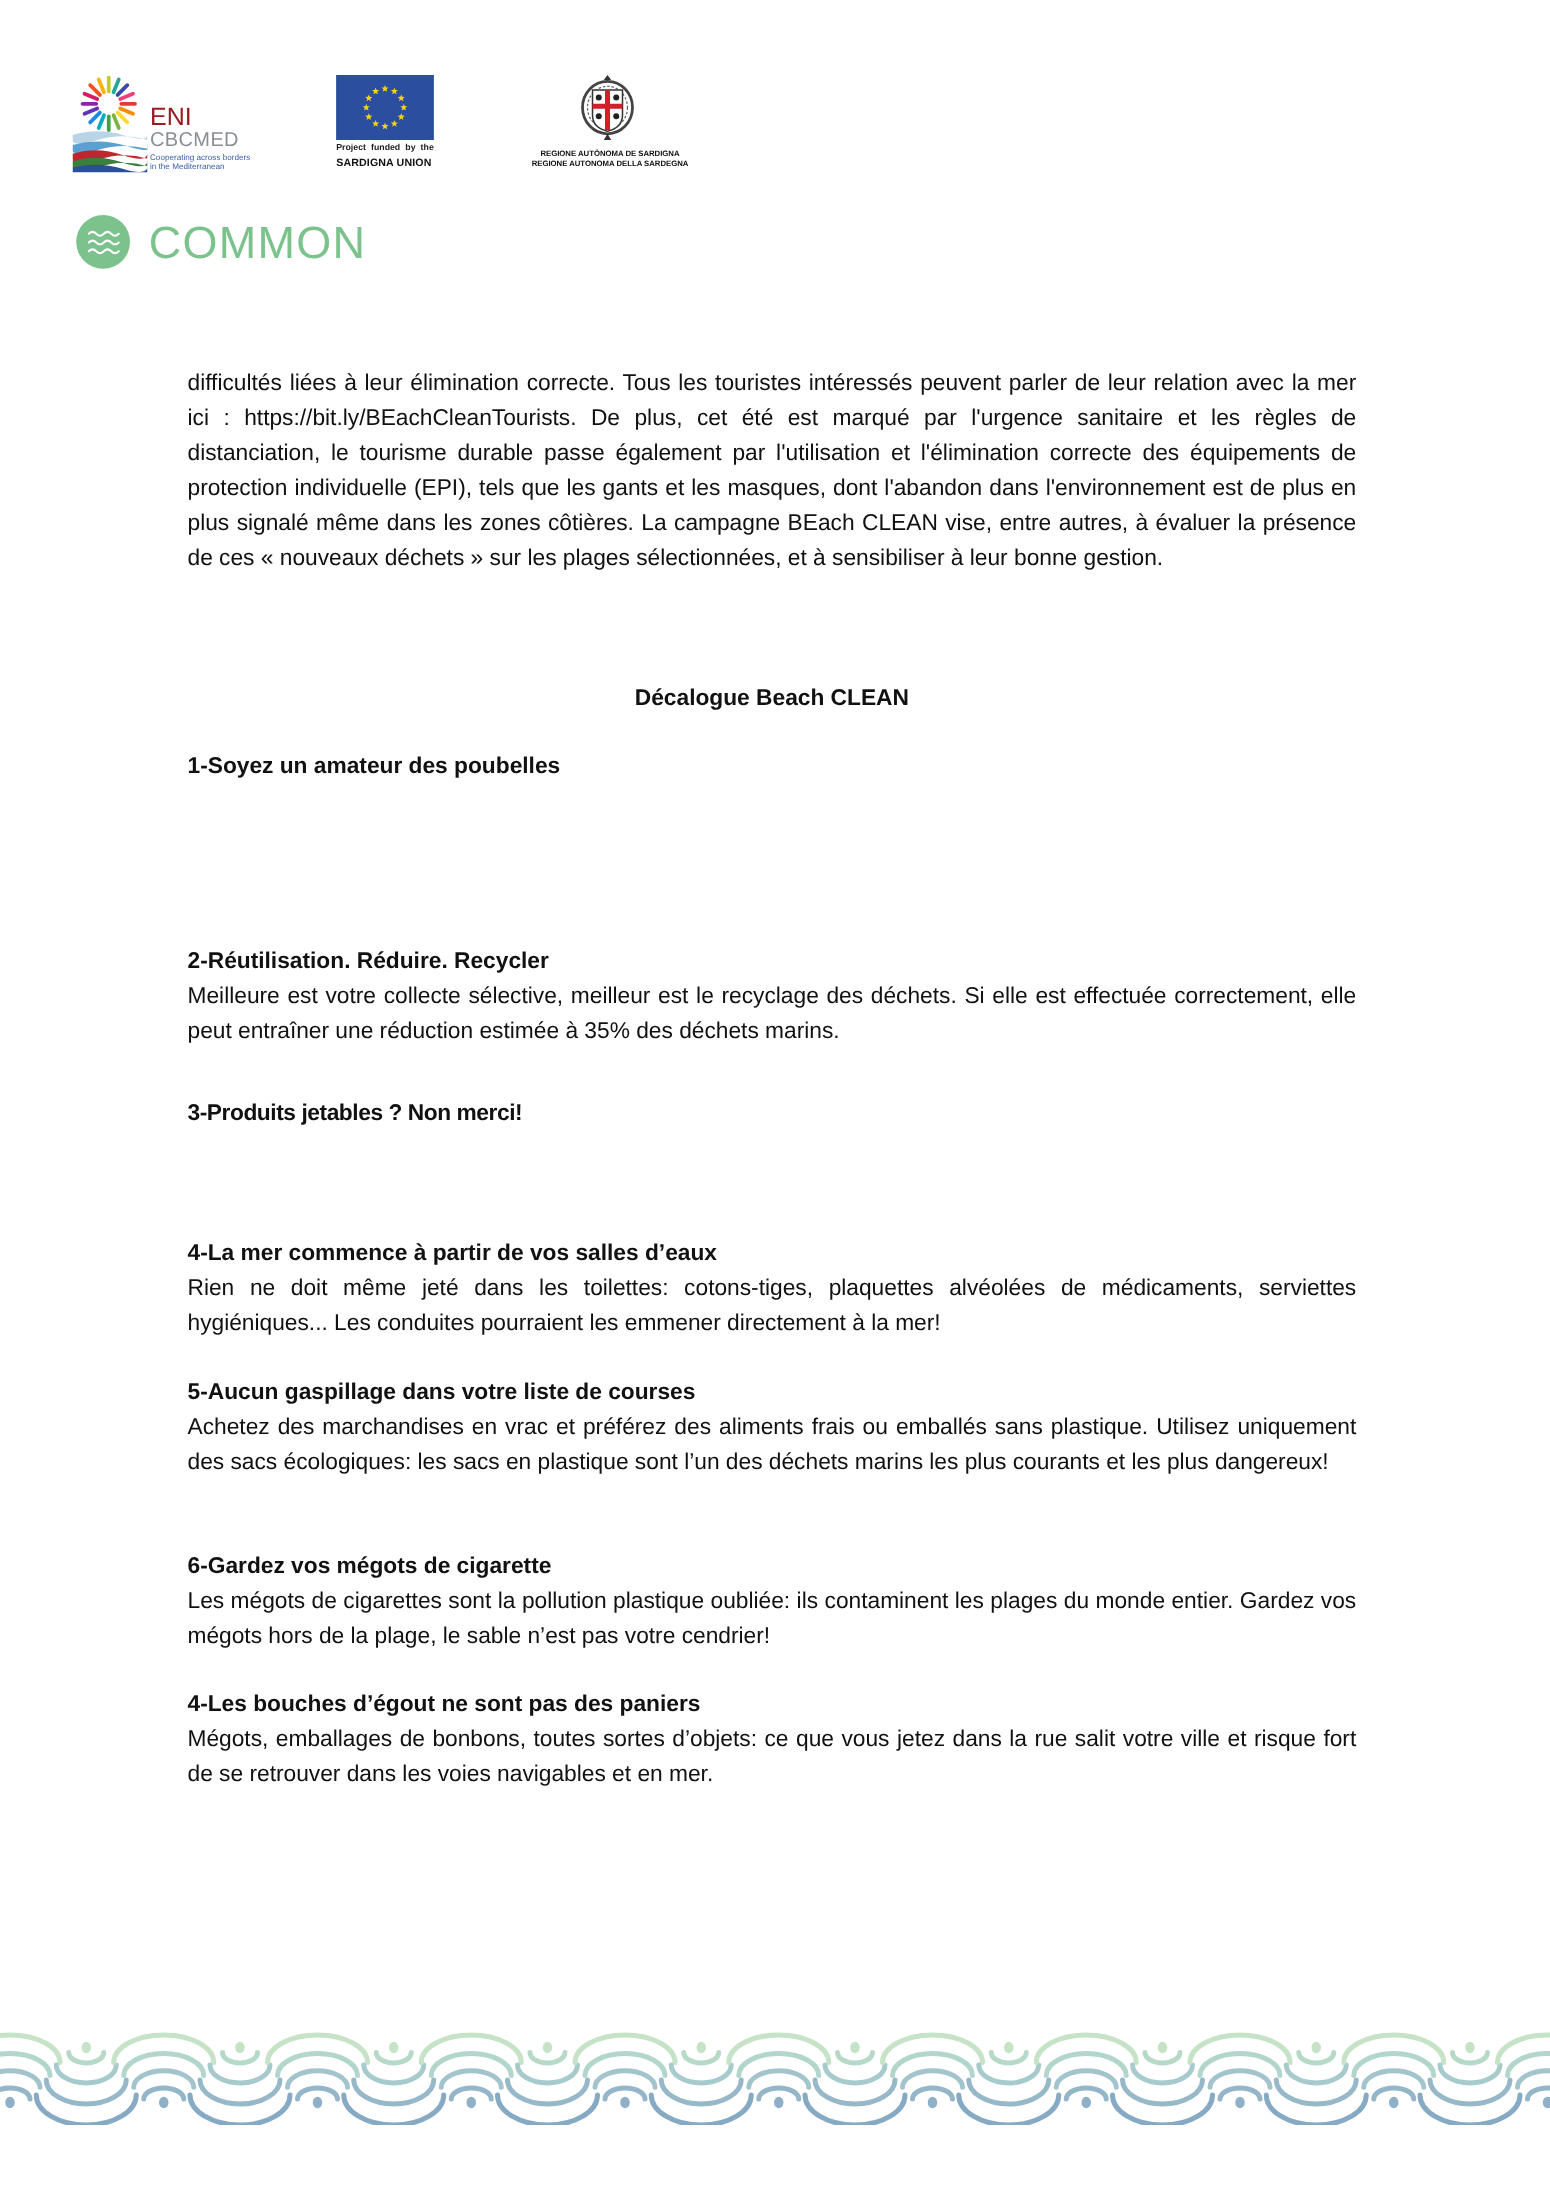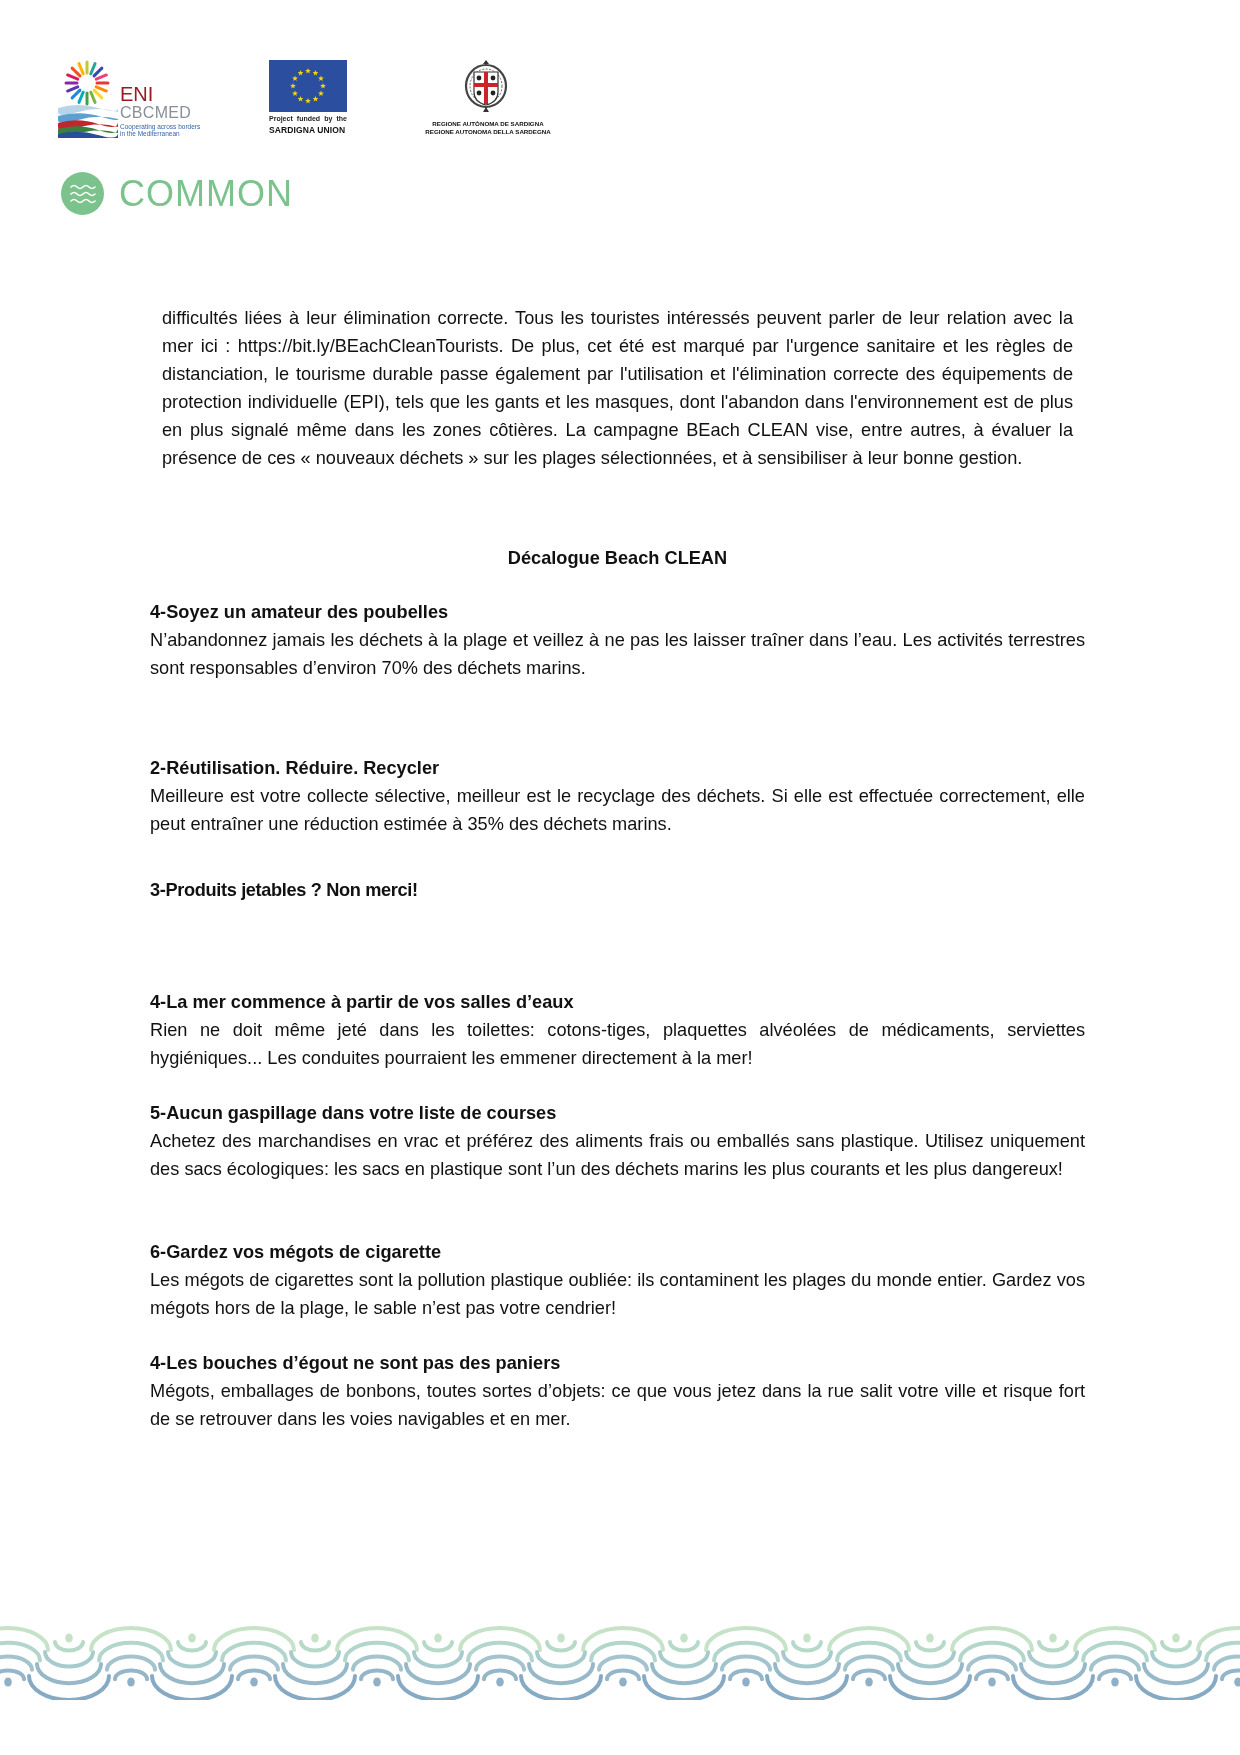--- a/index.html
+++ b/index.html
@@ -33,21 +33,21 @@
 
   .logo-common { position: absolute; left: 61px; top: 172px; height: 44px; }
   .logo-common .circle { position: absolute; left: 0; top: 0; width: 43px; height: 43px; border-radius: 50%;
                          background: #7cc28c; }
   .logo-common .circle svg { position: absolute; left: 9px; top: 11px; }
   .logo-common .word { position: absolute; left: 58px; top: 3px; font-size: 36px; line-height: 38px;
                        color: #7cc28c; letter-spacing: 1px; white-space: nowrap; }
 
   
   .content { position: absolute; left: 150px; top: 293px; width: 935px; font-size: 18.2px; line-height: 27.9px; }
-  .content p { margin: 12px; text-align: justify; }
+  .content p { margin: 0; text-align: justify; }
   .intro { }
   .title { position: absolute; left: 150px; top: 544px; width: 935px; text-align: center; font-weight: bold;
            font-size: 18.2px; line-height: 28px; }
   .sec { position: absolute; left: 150px; width: 935px; font-size: 18.2px; line-height: 27.9px; }
   .sec h3 { margin: 0; font-size: 18.2px; line-height: 27.9px; font-weight: bold; }
   .sec p { margin: 0; text-align: justify; }
   .sec p.last-left { text-align-last: left; }
   .narrow { letter-spacing: -0.35px; }
 
   
@@ -143,22 +143,21 @@
   <div class="word">COMMON</div>
 </div>
 
 <div class="content">
   <p class="intro">difficultés liées à leur élimination correcte. Tous les touristes intéressés peuvent parler de leur relation avec la mer ici : https://bit.ly/BEachCleanTourists. De plus, cet été est marqué par l'urgence sanitaire et les règles de distanciation, le tourisme durable passe également par l'utilisation et l'élimination correcte des équipements de protection individuelle (EPI), tels que les gants et les masques, dont l'abandon dans l'environnement est de plus en plus signalé même dans les zones côtières. La campagne BEach CLEAN vise, entre autres, à évaluer la présence de ces « nouveaux déchets » sur les plages sélectionnées, et à sensibiliser à leur bonne gestion.</p>
 </div>
 
 <div class="title">Décalogue Beach CLEAN</div>
 
 <div class="sec" style="top:599px;">
-  <h3>4-Soyez un amateur des poubelles</h3>
-  <p class="last-left">N’abandonnez jamais les déchets à la plage et veillez à ne pas les laisser traîner dans l’eau. Les activités terrestres sont responsables d’environ 70% des déchets marins.</p>
+  <h3>1-Soyez un amateur des poubelles</h3>
 </div>
 
 <div class="sec" style="top:739px;margin-top:16px;">
   <h3>2-Réutilisation. Réduire. Recycler</h3>
   <p class="last-left">Meilleure est votre collecte sélective, meilleur est le recyclage des déchets. Si elle est effectuée correctement, elle peut entraîner une réduction estimée à 35% des déchets marins.</p>
 </div>
 
 <div class="sec narrow" style="top:877px;">
   <h3>3-Produits jetables ? Non merci!</h3>
 </div>

